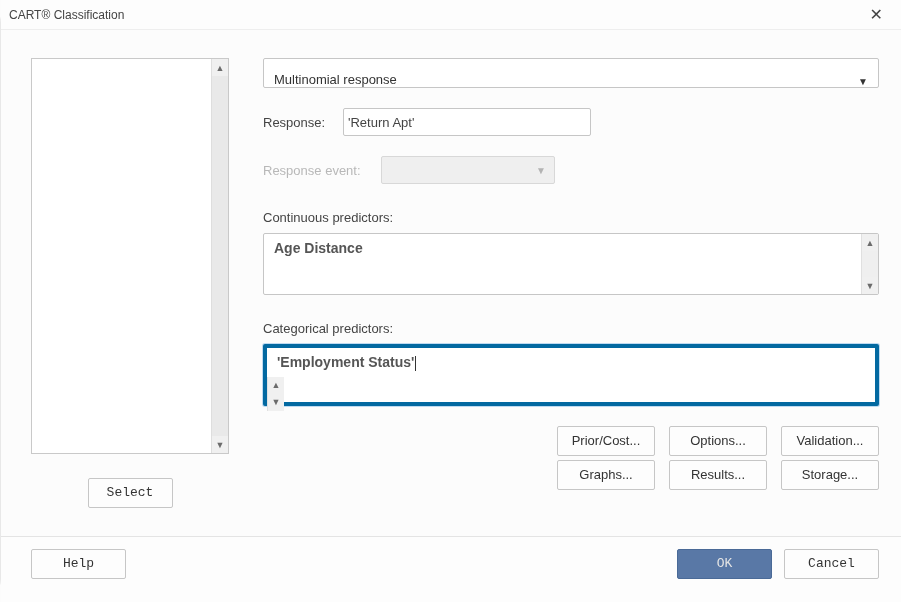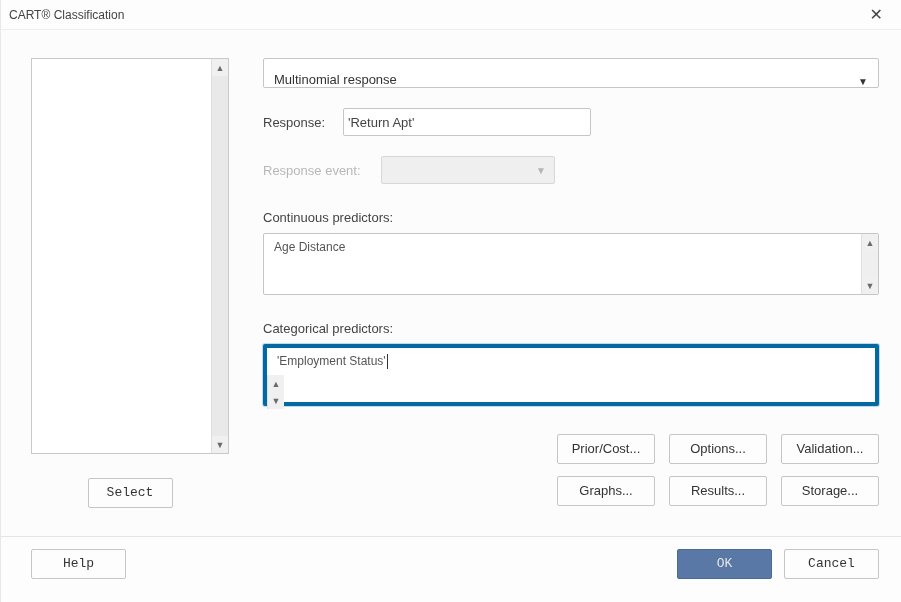--- a/index.html
+++ b/index.html
@@ -12,20 +12,21 @@
     color: #333;
     background: #fcfcfc;
     overflow: hidden;
   }
   .window {
     width: 901px;
     height: 602px;
     display: flex;
     flex-direction: column;
     border-left: 1px solid #e8e8e8;
+    border-radius: 23px;
   }
   .titlebar {
     height: 30px;
     display: flex;
     align-items: center;
     padding: 0 10px 0 8px;
     border-bottom: 1px solid #eee;
     background: #fdfdfd;
   }
   .titlebar .title { font-size: 12px; color: #444; }
@@ -145,23 +146,24 @@
     margin-top: 8px;
     border: 1px solid #c6c6c6;
     border-radius: 2px;
     background: #fff;
     height: 62px;
     display: flex;
   }
   .multiline .content {
     flex: 1;
     padding: 6px 10px;
-    font-size: 12px;
+    font-size: 14px;
     color: #555;
     position: relative;
+    font-weight: bold;
   }
   .multiline.focused {
     border: 4px solid #0369a1;
     box-shadow: 0 0 0 1px rgba(127,184,230,0.5);
     flex-direction: column;
   }
   .text-cursor {
     display: inline-block;
     width: 1px;
     height: 15px;
@@ -180,25 +182,25 @@
     height: 17px;
     display: flex;
     align-items: center;
     justify-content: center;
     color: #6b6b6b;
     font-size: 9px;
   }
   .scroll-small .track { flex: 1; background: #efefef; }
 
   .btn-grid {
-    margin-top: 28px;
+    margin-top: 20px;
     display: grid;
     grid-template-columns: repeat(3, 98px);
     grid-auto-rows: 32px;
-    gap: 10px 14px;
+    gap: 2px 14px;
     justify-content: end;
   }
   .btn-grid .btn { width: 98px; min-width: 0; padding: 0; }
 
   .footer {
     height: 66px;
     border-top: 1px solid #e4e4e4;
     display: flex;
     align-items: center;
     padding: 0 22px 12px 30px;

